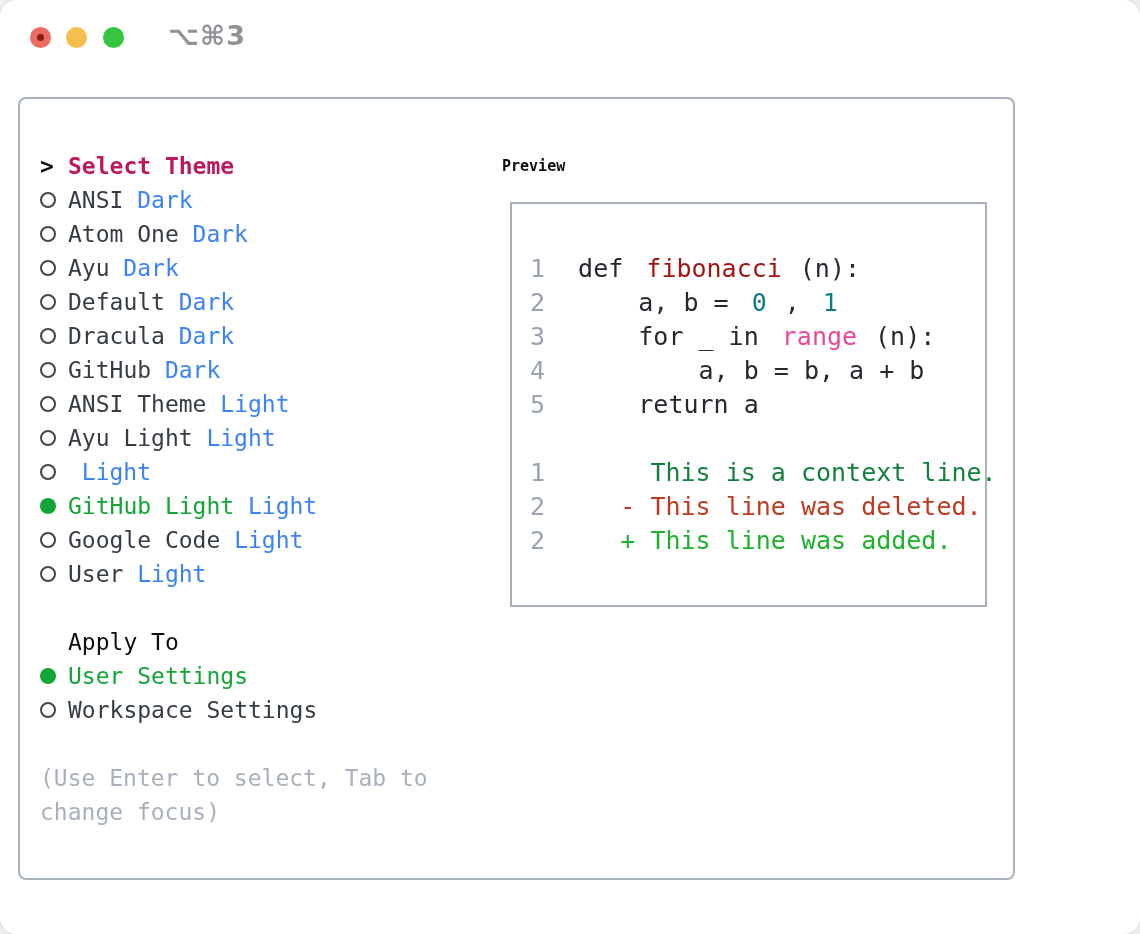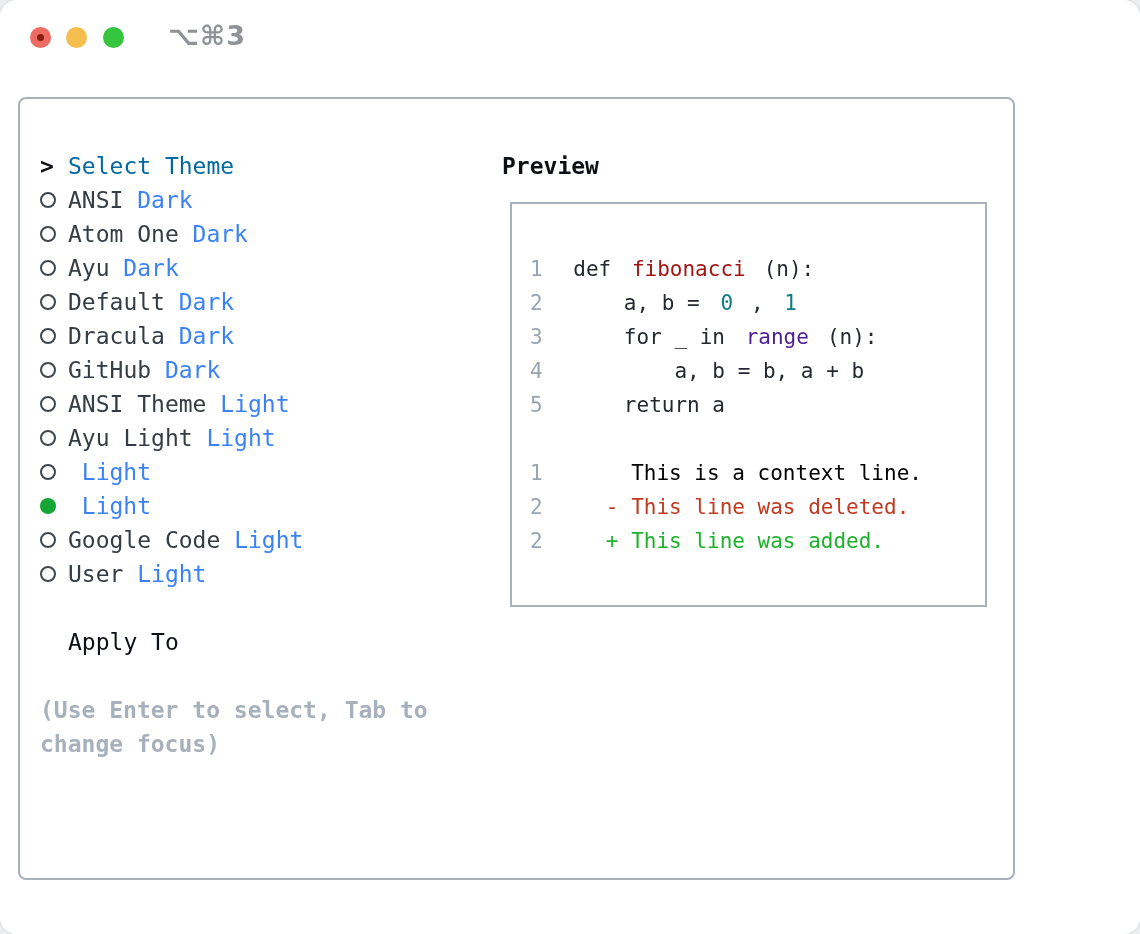--- a/index.html
+++ b/index.html
@@ -16,41 +16,41 @@
   .win-title{position:absolute;left:168px;top:20px;font-family:"DejaVu Sans","Liberation Sans",sans-serif;font-weight:bold;font-size:27px;letter-spacing:1px;color:#8f9296;}
 
   
   .panel{position:absolute;left:18px;top:97px;width:997px;height:783px;border:2px solid #a9b1bb;border-radius:8px;box-sizing:border-box;background:#fff;}
 
   
   .left-col{position:absolute;left:20px;top:50px;font-size:23px;line-height:34px;color:#353c44;}
   .row{display:flex;align-items:center;height:34px;white-space:pre;}
   .mk{width:28px;display:inline-flex;align-items:center;justify-content:flex-start;flex:0 0 28px;}
   .prompt{font-weight:bold;color:#0c0f13;}
-  .hdr{font-weight:normal;color:#0369a1;}
+  .hdr{font-weight:bold;color:#be185d;}
   .circle{width:12px;height:12px;border:2px solid #3f464e;border-radius:50%;box-sizing:content-box;}
   .circle.on{width:16px;height:16px;border:none;background:#13a535;}
   .t-name{color:#353c44;}
   .t-name.sel{color:#13a535;}
   .t-var{color:#3b82f6;margin-left:13.8px;}
   .spacer{height:34px;}
   .apply-hdr{color:#0c0f13;}
-  .help{color:#a8b0bc;line-height:34px;white-space:pre;font-weight:bold;}
+  .help{color:#a8b0bc;line-height:34px;white-space:pre;}
 
   
-  .preview-hdr{position:absolute;left:482px;top:50px;height:34px;line-height:34px;font-size:23px;font-weight:bold;color:#0c0f13;}
+  .preview-hdr{position:absolute;left:482px;top:50px;height:34px;line-height:34px;font-size:15px;font-weight:bold;color:#0c0f13;}
   .preview-box{position:absolute;left:490px;top:103px;width:477px;height:405px;border:2px solid #a9b1bb;box-sizing:border-box;background:#fff;}
-  .code{padding:48px 8px 0 18px;font-size:21px;line-height:34px;}
+  .code{padding:48px 8px 0 18px;font-size:25px;line-height:34px;}
   .cl{height:34px;white-space:pre;}
   .seg.ln{color:#9aa4b0;}
   .seg.code{color:#24292f;}
   .seg.fn{color:#a31515;}
   .seg.num{color:#0e7b87;}
-  .seg.call{color:#4c1d95;text-align:right;}
-  .seg.ctx{color:#000000;}
+  .seg.call{color:#ec4899;text-align:right;}
+  .seg.ctx{color:#15803d;}
   .seg.del{color:#c13a20;}
   .seg.add{color:#1eb22c;margin-top:28px;}
 </style>
 </head>
 <body>
 
 <div class="window">
   <div class="titlebar">
     <span class="tl red">
         <span class="dot"></span>
@@ -71,32 +71,36 @@
       <div id="theme-list">
           <div class="row"><span class="mk"><span class="circle"></span></span><span class="t-name">ANSI</span><span class="t-var">Dark</span></div>
           <div class="row"><span class="mk"><span class="circle"></span></span><span class="t-name">Atom One</span><span class="t-var">Dark</span></div>
           <div class="row"><span class="mk"><span class="circle"></span></span><span class="t-name">Ayu</span><span class="t-var">Dark</span></div>
           <div class="row"><span class="mk"><span class="circle"></span></span><span class="t-name">Default</span><span class="t-var">Dark</span></div>
           <div class="row"><span class="mk"><span class="circle"></span></span><span class="t-name">Dracula</span><span class="t-var">Dark</span></div>
           <div class="row"><span class="mk"><span class="circle"></span></span><span class="t-name">GitHub</span><span class="t-var">Dark</span></div>
           <div class="row"><span class="mk"><span class="circle"></span></span><span class="t-name">ANSI Theme</span><span class="t-var">Light</span></div>
           <div class="row"><span class="mk"><span class="circle"></span></span><span class="t-name">Ayu Light</span><span class="t-var">Light</span></div>
           <div class="row"><span class="mk"><span class="circle"></span></span><span class="t-var">Light</span></div>
-          <div class="row"><span class="mk"><span class="circle on"></span></span><span class="t-var">Light</span></div>
+          <div class="row"><span class="mk"><span class="circle on"></span></span><span class="t-name sel">GitHub Light</span><span class="t-var">Light</span></div>
           <div class="row"><span class="mk"><span class="circle"></span></span><span class="t-name">Google Code</span><span class="t-var">Light</span></div>
           <div class="row"><span class="mk"><span class="circle"></span></span><span class="t-name">User</span><span class="t-var">Light</span></div>
         </div>
 
       <div class="spacer"></div>
 
       <div class="row">
         <span class="mk"></span>
         <span class="apply-hdr">Apply To</span>
       </div>
 
+      <div id="apply-list">
+          <div class="row"><span class="mk"><span class="circle on"></span></span><span class="t-name sel">User Settings</span></div>
+          <div class="row"><span class="mk"><span class="circle"></span></span><span class="t-name">Workspace Settings</span></div>
+        </div>
 
       <div class="spacer"></div>
 
       <div class="help">(Use Enter to select, Tab to</div>
       <div class="help">change focus)</div>
     </div>
 
     <div class="preview-hdr">Preview</div>
 
     <div class="preview-box">

